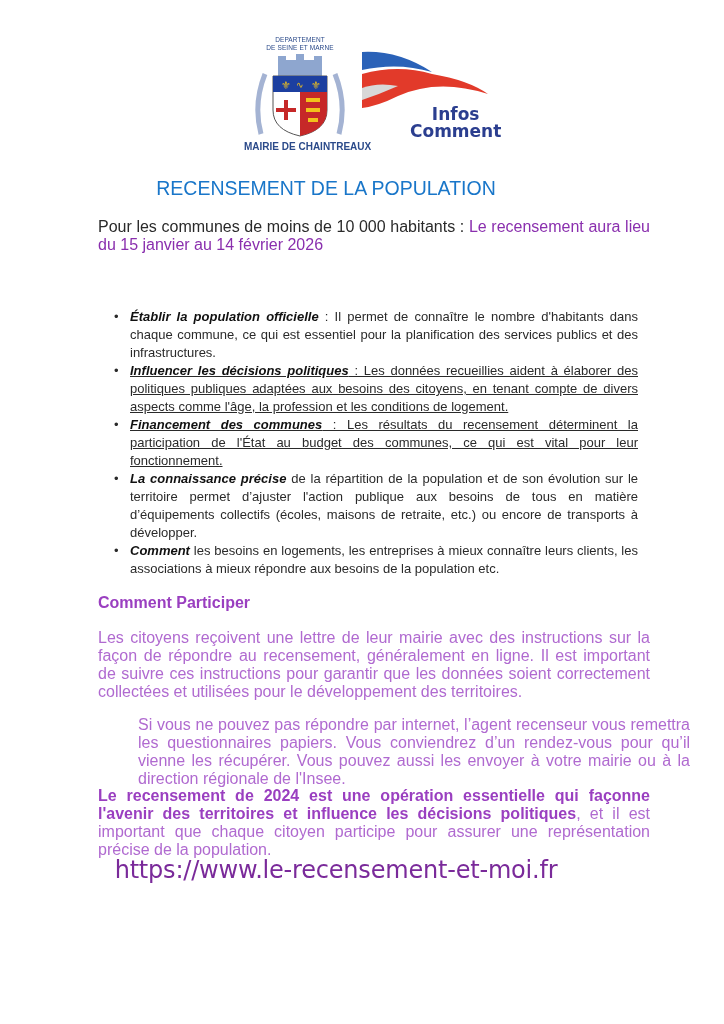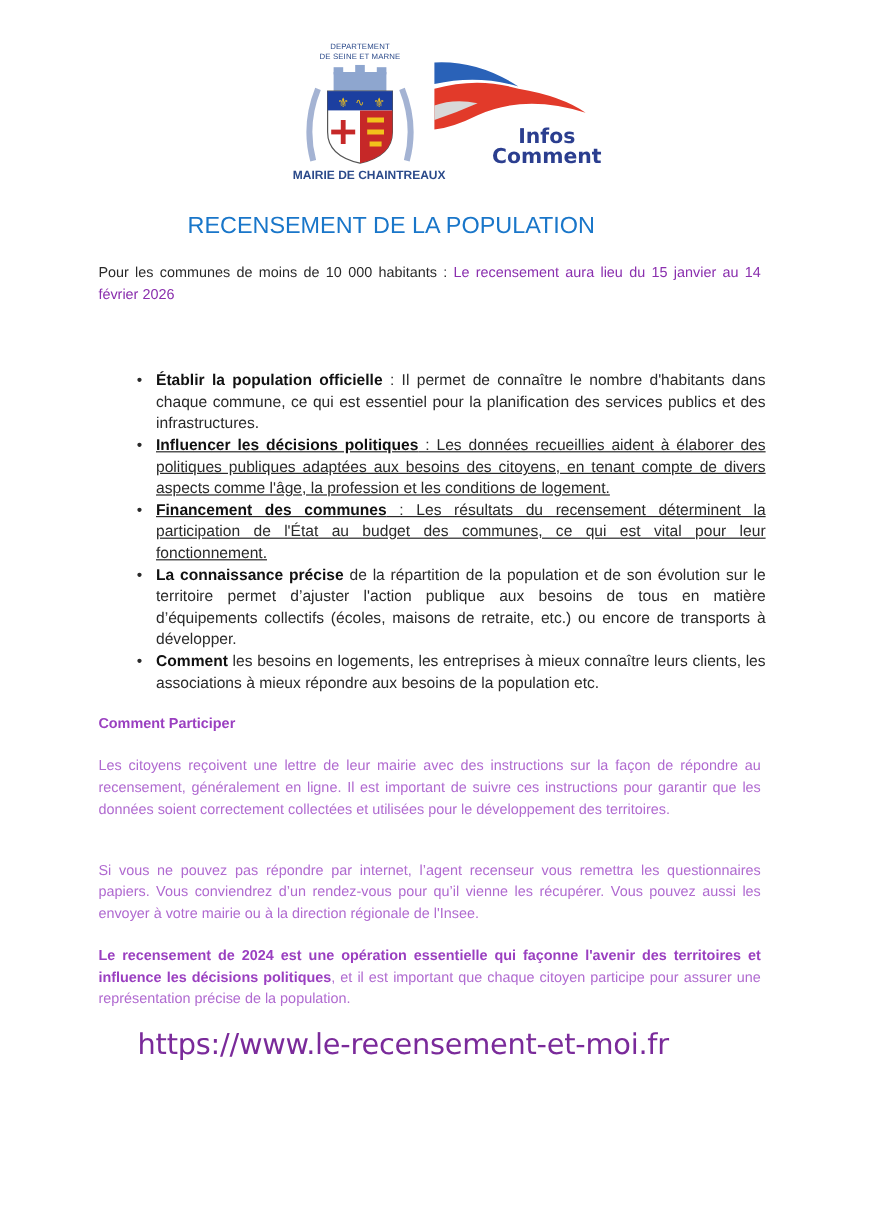--- a/index.html
+++ b/index.html
@@ -14,30 +14,30 @@
   .crest-bottom { font-size: 10px; font-weight: bold; color: #2b4a8a; margin-top: 3px; white-space: nowrap; text-align: right; }
 
   .logo-infos { position: absolute; left: 358px; top: 44px; width: 136px; height: 106px; }
   .infos-text { position: absolute; left: 52px; top: 62px; color: #2b3e8f; font-weight: bold;
                 font-size: 17px; line-height: 17px; font-family: "DejaVu Sans", sans-serif; text-align: center; }
 
   
   .title { position: absolute; left: 0; width: 652px; top: 177px; text-align: center;
            font-size: 19.5px; color: #1976c9; letter-spacing: 0; }
 
-  .para { position: absolute; left: 82px; width: 552px; font-size: 12px; line-height: 18px; text-align: justify; }
+  .para { position: absolute; left: 98px; width: 552px; font-size: 16px; line-height: 18px; text-align: justify; }
   .dark { color: #2a2a2a; }
   .purple { color: #8a2fae; }
   .lilac { color: #b06ad0; }
   .lilac-strong { color: #9a3fc0; font-weight: bold; }
 
   ul.reasons { position: absolute; left: 86px; top: 308px; width: 552px; margin: 0; padding: 0; list-style: none; }
   ul.reasons li { position: relative; padding-left: 44px; font-size: 13px; line-height: 18px; color: #2a2a2a; text-align: justify; }
   ul.reasons li .bullet { position: absolute; left: 28px; top: 0; font-size: 13px; }
-  .b { font-weight: bold; color: #111; }
+  .b { font-weight: bold; color: #111; font-style: italic; }
   .u { text-decoration: underline; }
 
   .url { position: absolute; left: 0; width: 672px; top: 856px; text-align: center; font-size: 24px; color: #7a2a9a;
          font-family: "DejaVu Sans", sans-serif; letter-spacing: -0.2px; }
 </style>
 </head>
 <body>
 
 <div class="page">
 
@@ -108,21 +108,21 @@
     <li>
       <span class="bullet">•</span>
       <span class="b">Comment</span><span> les besoins en logements, les entreprises à mieux connaître leurs clients, les associations à mieux répondre aux besoins de la population etc.</span>
     </li>
   </ul>
 
   <div class="para lilac-strong" style="top:594px;">Comment Participer</div>
 
   <div class="para lilac" style="top:629px;">Les citoyens reçoivent une lettre de leur mairie avec des instructions sur la façon de répondre au recensement, généralement en ligne. Il est important de suivre ces instructions pour garantir que les données soient correctement collectées et utilisées pour le développement des territoires.</div>
 
-  <div class="para lilac" style="top:716px;">Si vous ne pouvez pas répondre par internet, l’agent recenseur vous remettra les questionnaires papiers. Vous conviendrez d’un rendez-vous pour qu’il vienne les récupérer. Vous pouvez aussi les envoyer à votre mairie ou à la direction régionale de l'Insee.</div>
+  <div class="para lilac" style="top:716px;margin-left:40px;">Si vous ne pouvez pas répondre par internet, l’agent recenseur vous remettra les questionnaires papiers. Vous conviendrez d’un rendez-vous pour qu’il vienne les récupérer. Vous pouvez aussi les envoyer à votre mairie ou à la direction régionale de l'Insee.</div>
 
   <div class="para lilac" style="top:787px;">
     <span class="lilac-strong">Le recensement de 2024 est une opération essentielle qui façonne l'avenir des territoires et influence les décisions politiques</span><span>, et il est important que chaque citoyen participe pour assurer une représentation précise de la population.</span>
   </div>
 
   <div class="url">https://www.le-recensement-et-moi.fr</div>
 
 </div>
 
 </body></html>

